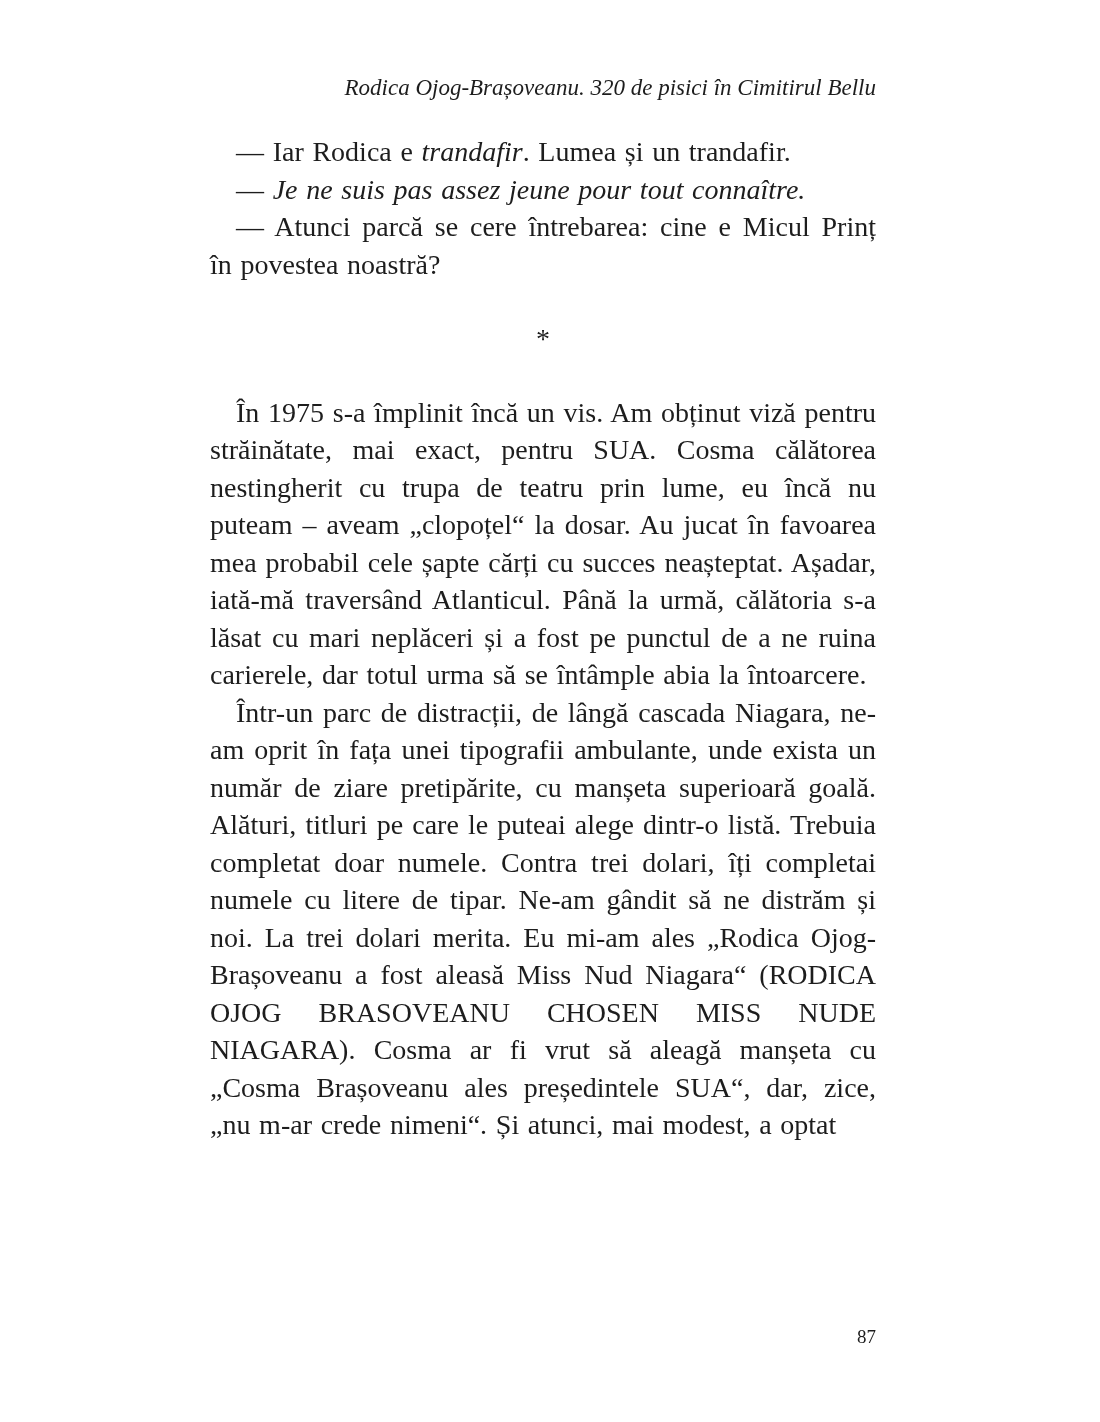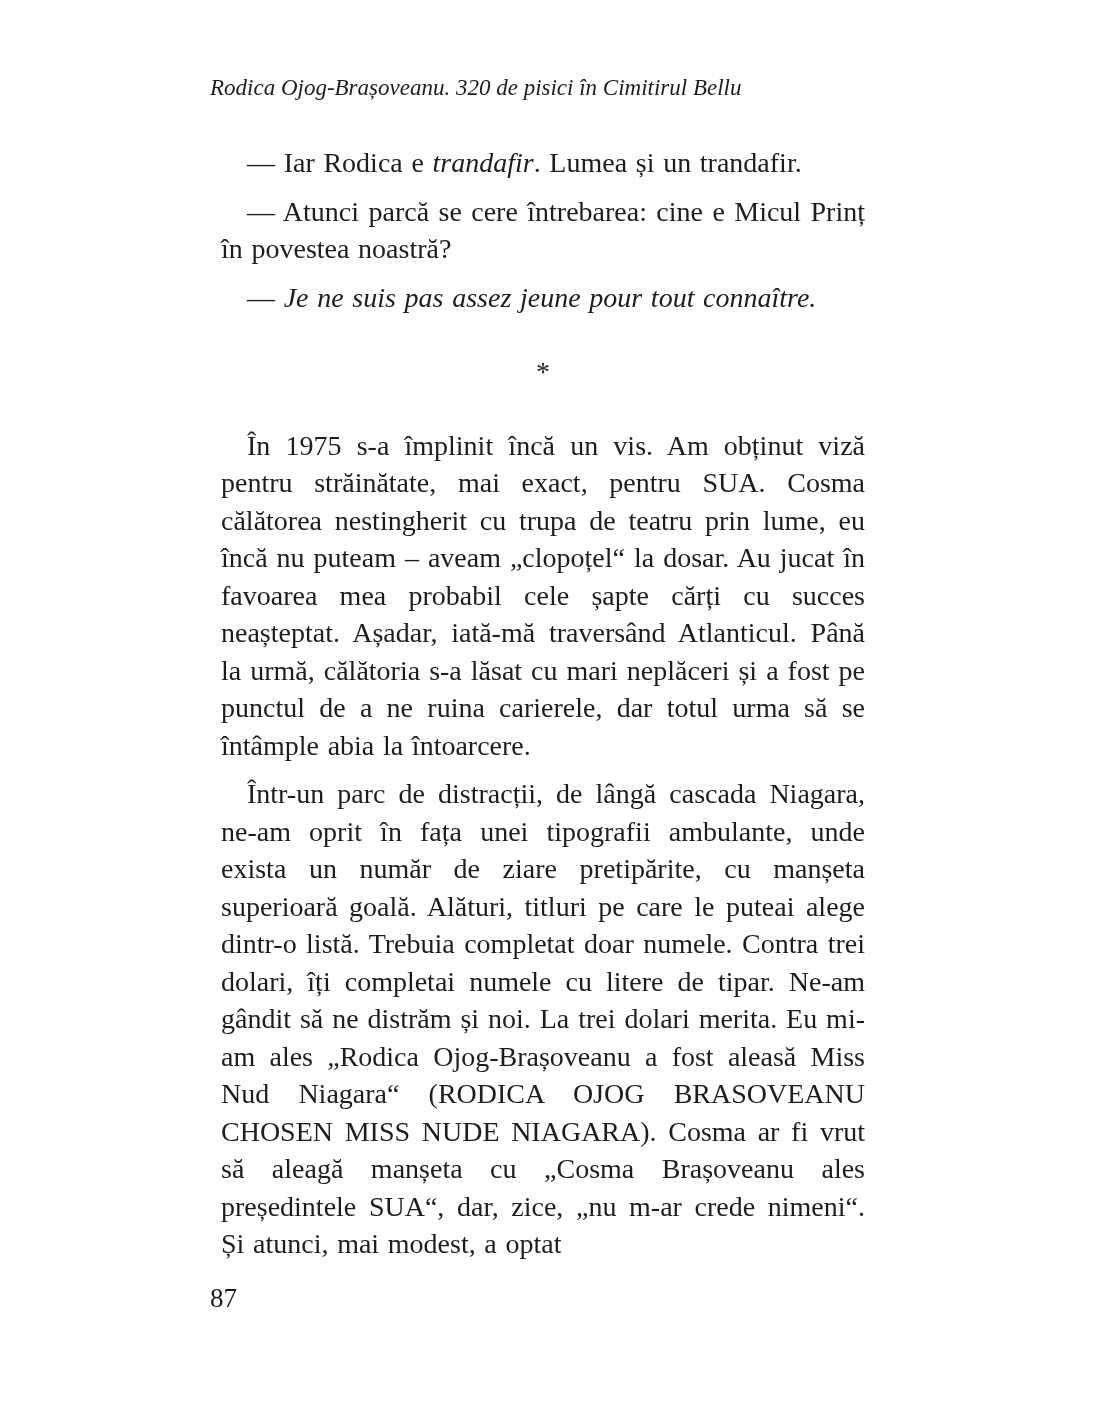--- a/index.html
+++ b/index.html
@@ -14,69 +14,69 @@
     background: #ffffff;
     color: #1d1d1d;
     font-family: "Liberation Serif", "DejaVu Serif", serif;
     overflow: hidden;
   }
   .running-header {
     position: absolute;
     top: 74px;
     left: 210px;
     width: 666px;
-    text-align: left;
+    text-align: right;
     font-style: italic;
     font-size: 23px;
     line-height: 28px;
     white-space: nowrap;
   }
   .text-block {
     position: absolute;
     top: 133px;
     left: 210px;
     width: 666px;
     font-size: 28px;
     line-height: 37.5px;
     text-align: justify;
     word-spacing: 0.06em;
   }
   .text-block p {
-    margin: 11px;
+    margin: 0;
     text-indent: 26px;
   }
   .italic {
     font-style: italic;
   }
   .separator {
     text-align: center;
     text-indent: 0;
     font-size: 28px;
     line-height: 37.5px;
     margin: 37px 0 36px 0;
   }
   .page-number {
     position: absolute;
-    top: 1282px;
+    top: 1321px;
     left: 210px;
     width: 666px;
-    text-align: left;
-    font-size: 27px;
+    text-align: right;
+    font-size: 19px;
     line-height: 32px;
   }
 </style>
 </head>
 <body>
 
 <div class="page">
   <div class="running-header">Rodica Ojog-Brașoveanu. 320 de pisici în Cimitirul Bellu</div>
 
   <div class="text-block">
       <p class="dialogue"><span>— Iar Rodica e </span><span class="italic">trandafir</span><span>. Lumea și un trandafir.</span></p>
+      <p class="dialogue"><span>— </span><span class="italic">Je ne suis pas assez jeune pour tout connaître.</span></p>
       <p class="dialogue"><span>— Atunci parcă se cere întrebarea: cine e Micul Prinț în povestea noastră?</span></p>
-      <p class="dialogue"><span>— </span><span class="italic">Je ne suis pas assez jeune pour tout connaître.</span></p>
       <div class="separator">*</div>
       <p class="body"><span>În 1975 s-a împlinit încă un vis. Am obținut viză pentru străinătate, mai exact, pentru SUA. Cosma călătorea nestingherit cu trupa de teatru prin lume, eu încă nu puteam – aveam „clopoțel“ la dosar. Au jucat în favoarea mea probabil cele șapte cărți cu succes neașteptat. Așadar, iată-mă traversând Atlanticul. Până la urmă, călătoria s-a lăsat cu mari neplăceri și a fost pe punctul de a ne ruina carierele, dar totul urma să se întâmple abia la întoarcere.</span></p>
       <p class="body"><span>Într-un parc de distracții, de lângă cascada Niagara, ne-am oprit în fața unei tipografii ambulante, unde exista un număr de ziare pretipărite, cu manșeta superioară goală. Alături, titluri pe care le puteai alege dintr-o listă. Trebuia completat doar numele. Contra trei dolari, îți completai numele cu litere de tipar. Ne-am gândit să ne distrăm și noi. La trei dolari merita. Eu mi-am ales „Rodica Ojog-Brașoveanu a fost aleasă Miss Nud Niagara“ (RODICA OJOG BRASOVEANU CHOSEN MISS NUDE NIAGARA). Cosma ar fi vrut să aleagă manșeta cu „Cosma Brașoveanu ales președintele SUA“, dar, zice, „nu m-ar crede nimeni“. Și atunci, mai modest, a optat</span></p>
     </div>
 
   <div class="page-number">87</div>
 </div>
 
 </body></html>

